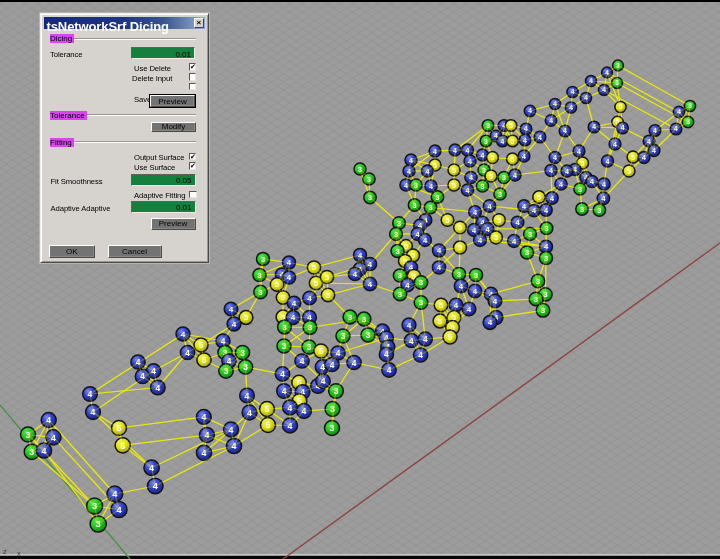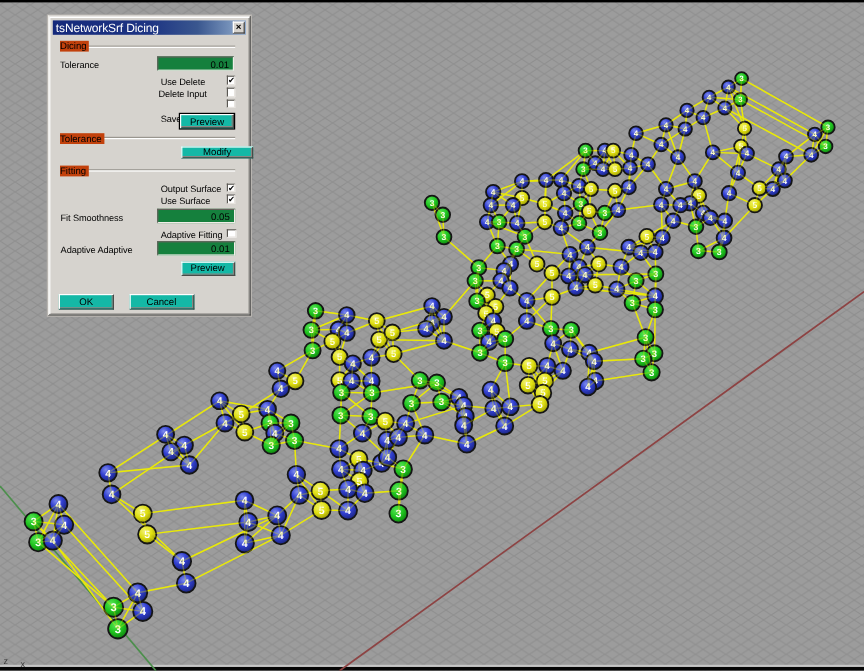--- a/index.html
+++ b/index.html
@@ -1,31 +1,31 @@
 <!DOCTYPE html>
 <html><head><meta charset="utf-8"><style>
 *{margin:0;padding:0;box-sizing:border-box}
 body{width:720px;height:559px;overflow:hidden;position:relative;font-family:"Liberation Sans",sans-serif}
 #dlg{position:absolute;left:40px;top:13px;width:168.5px;height:250px;background:#d6d3ce;
 border-top:1px solid #efedea;border-left:1px solid #efedea;border-right:1.5px solid #4a4a48;border-bottom:1.5px solid #4a4a48;
 box-shadow:inset 1px 1px 0 #fff, inset -1px -1px 0 #9a9894, 0 0 0 1px #b8b5b0;}
 #tbar{position:absolute;left:2.5px;top:2.5px;right:2.5px;height:12.5px;background:linear-gradient(90deg,#15297b 0%,#1d3483 50%,#3a578f 75%,#93aecf 100%);}
-#ttext{position:absolute;left:3px;top:2px;font-size:10px;font-weight:normal;color:#fff;letter-spacing:-0.1px}
+#ttext{position:absolute;left:3px;top:2px;font-size:13px;font-weight:bold;color:#fff;letter-spacing:-0.1px}
 #xbtn{position:absolute;right:1.5px;top:1.5px;width:9.5px;height:9.5px;background:#d6d3ce;color:#000;
 border-top:1px solid #fff;border-left:1px solid #fff;border-right:1px solid #404040;border-bottom:1px solid #404040;
 font-size:8px;line-height:8px;text-align:center;font-weight:bold}
-.glbl{position:absolute;font-size:8px;color:#000;background:#c2410c;z-index:2;padding-right:2px}
+.glbl{position:absolute;font-size:8px;color:#000;background:#d946ef;z-index:2;padding-right:2px}
 .lbl{position:absolute;font-size:7.7px;color:#000;white-space:nowrap;letter-spacing:-0.1px}
 .gline{position:absolute;height:2px;border-top:1px solid #99968f;border-bottom:1px solid #fff;z-index:1}
 .fld{position:absolute;height:12px;background:#15803d;font-size:8px;text-align:right;padding:1.5px 3px 0 0;
 border-top:1.2px solid #635f5a;border-left:1.2px solid #635f5a;border-right:1px solid #efede8;border-bottom:1px solid #efede8}
 .cb{position:absolute;width:7.5px;height:7.5px;background:#fff;
 border-top:1.2px solid #5a5752;border-left:1.2px solid #5a5752;border-right:1px solid #e8e5e0;border-bottom:1px solid #e8e5e0}
 .ck::after{content:"\2714";position:absolute;left:0.5px;top:-1px;font-size:7px;color:#000}
-.btn{position:absolute;background:#14b8a6;font-size:8px;text-align:center;color:#000;
+.btn{position:absolute;background:#737373;font-size:8px;text-align:center;color:#000;
 border-top:1px solid #fff;border-left:1px solid #fff;border-right:1.2px solid #4a4a48;border-bottom:1.2px solid #4a4a48;
 box-shadow:inset -1px -1px 0 #8a8782;display:flex;align-items:center;justify-content:center}
 .dflt{box-shadow:0 0 0 1px #000, inset -1px -1px 0 #8a8782}
 </style></head>
 <body>
 <svg width="720" height="559" viewBox="0 0 720 559" style="position:absolute;left:0;top:0">
 <defs>
 <pattern id="grid" width="12.6" height="8.2" patternUnits="userSpaceOnUse">
 <rect width="12.6" height="8.2" fill="#9c9c9c"></rect>
 <path d="M0 4.1 L6.3 0 L12.6 4.1 L6.3 8.2 Z" stroke="#8e8e8e" stroke-width="0.8" fill="none"></path>
@@ -2224,21 +2224,21 @@
 <div class="fld" style="left:90px;top:33px;width:64px">0.01</div>
 <div class="lbl" style="left:93px;top:49.5px">Use Delete</div>
     <div class="cb ck" style="left:147.5px;top:49px"></div>
 <div class="lbl" style="left:91px;top:59.5px">Delete Input</div>
     <div class="cb" style="left:147.5px;top:59px"></div>
 <div class="lbl" style="left:93px;top:81px">Save Diced</div>
     <div class="cb" style="left:147.5px;top:68.5px"></div>
 <div class="btn dflt" style="left:109px;top:81px;width:45px;height:12px">Preview</div>
 <div class="glbl" style="left:9px;top:96.5px">Tolerance</div>
     <div class="gline" style="left:9px;top:100px;width:146px"></div>
-<div class="btn" style="left:110px;top:107.5px;width:60px;height:10.5px">Modify</div>
+<div class="btn" style="left:110px;top:107.5px;width:45px;height:10.5px">Modify</div>
 <div class="glbl" style="left:9px;top:123.5px">Fitting</div>
     <div class="gline" style="left:9px;top:126.5px;width:146px"></div>
 <div class="lbl" style="left:93px;top:139px">Output Surface</div>
     <div class="cb ck" style="left:147.5px;top:138.5px"></div>
 <div class="lbl" style="left:93px;top:148.5px">Use Surface</div>
     <div class="cb ck" style="left:147.5px;top:148px"></div>
 <div class="lbl" style="left:9.5px;top:162.5px">Fit Smoothness</div>
 <div class="fld" style="left:89.5px;top:159.5px;width:65px">0.05</div>
 <div class="lbl" style="left:93px;top:177px">Adaptive Fitting</div>
     <div class="cb" style="left:148px;top:176.5px"></div>

